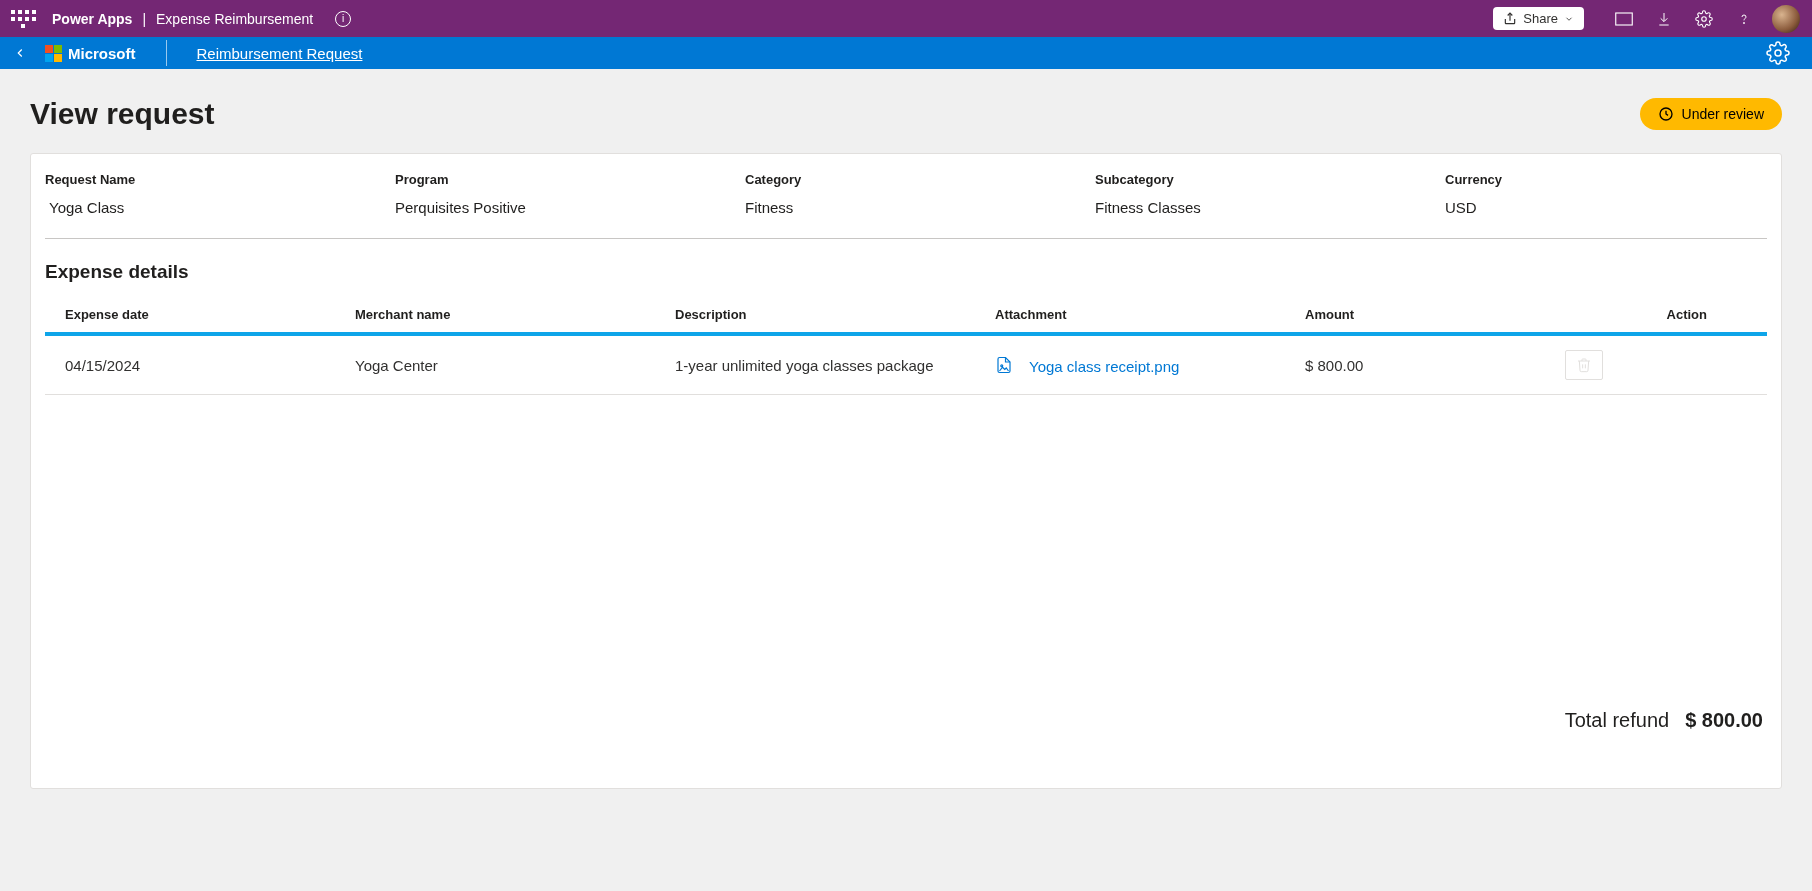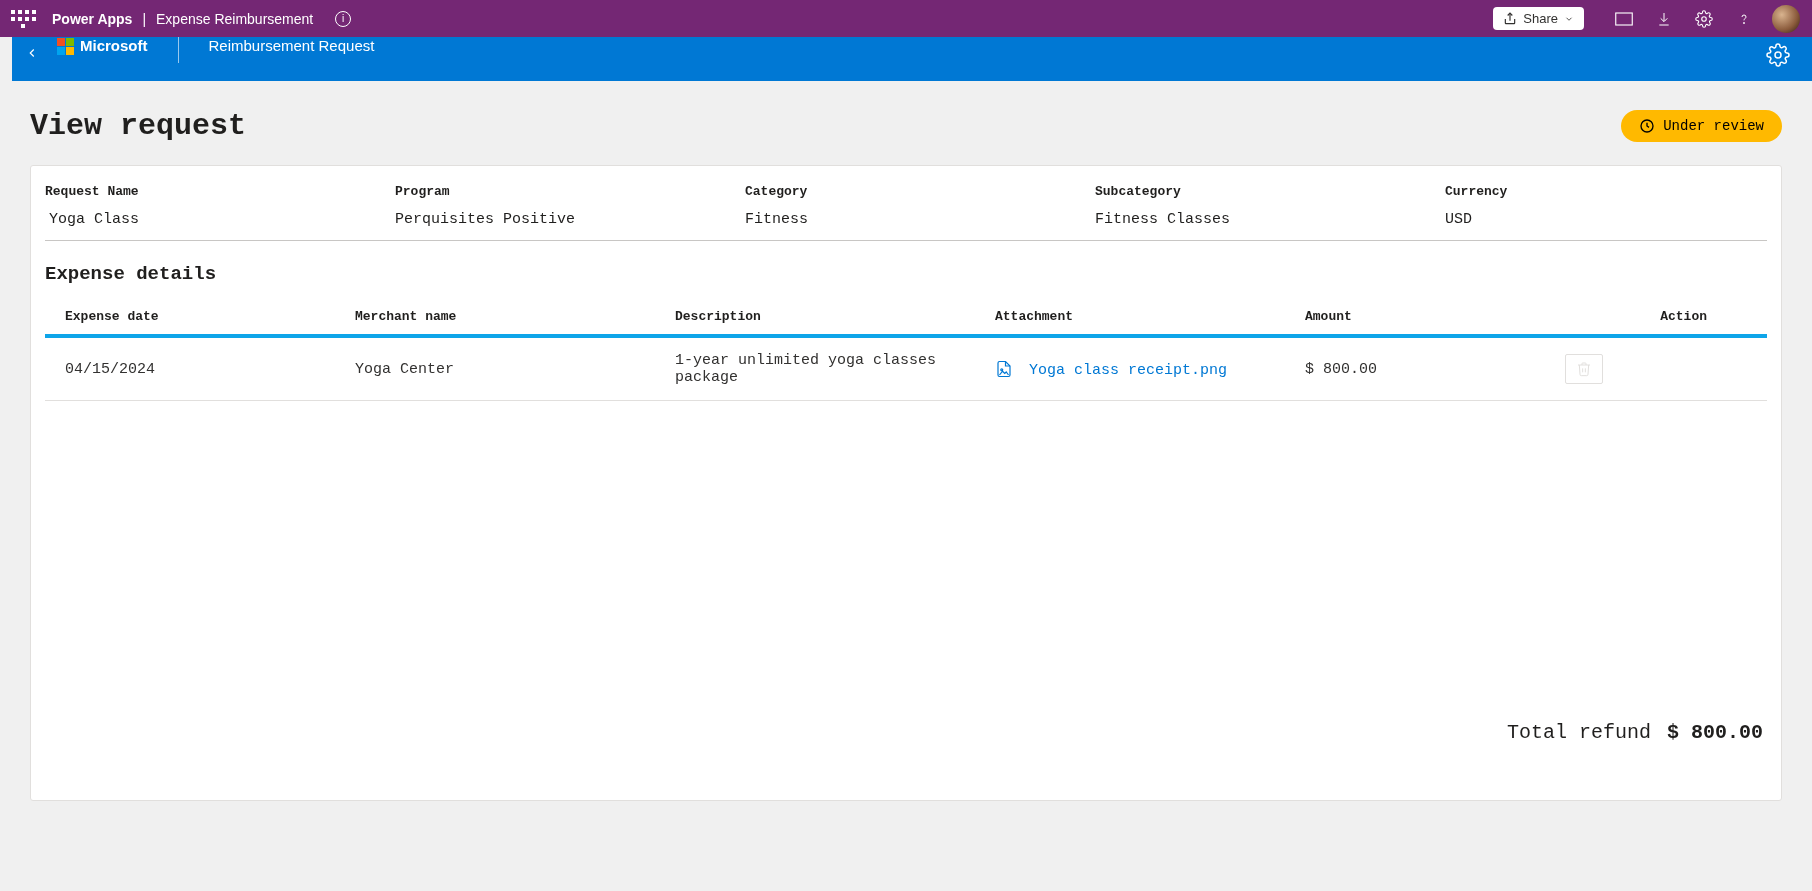--- a/index.html
+++ b/index.html
@@ -50,46 +50,45 @@
   }
   .topbar-icon svg { stroke:#fff; fill:none; }
   .avatar {
     width:28px; height:28px; border-radius:50%;
     background: radial-gradient(circle at 35% 35%, #d9b48f 0%, #8a5a3b 60%, #2b1a10 100%);
     margin-left:8px; margin-right:4px;
   }
 
   
   .appbar {
-    height: 44px;
+    height: 32px;
     background: #0078d4;
-    display:flex; align-items:flex-start; color:#fff;
+    display:flex; align-items:center; color:#fff;
     padding: 0 16px 0 4px;
-    margin-left: 12px;
   }
   .back-chevron {
     width:32px; height:32px; display:flex; align-items:center;
     justify-content:center; cursor:pointer;
   }
   .ms-logo {
     display:flex; flex-wrap:wrap; width:18px; height:18px; margin-left:8px;
   }
   .ms-logo span { width:8px; height:8px; margin:0.5px; }
   .ms-logo span:nth-child(1){background:#f25022;}
   .ms-logo span:nth-child(2){background:#7fba00;}
   .ms-logo span:nth-child(3){background:#00a4ef;}
   .ms-logo span:nth-child(4){background:#ffb900;}
   .ms-text { margin-left:6px; font-size:15px; font-weight:600; }
   .appbar-sep { margin: 0 30px; width:1px; height:26px; background:rgba(255,255,255,0.6); }
-  .appbar-title { font-size:15px; font-weight:400; }
+  .appbar-title { font-size:15px; font-weight:400;text-decoration:underline; }
   .appbar .spacer { flex:1; }
   .gear-icon { width:36px; height:36px; display:flex; align-items:center; justify-content:center; cursor:pointer; }
 
   
-  .content { padding: 28px 30px 0 30px; background:#f0f0f0; height: calc(100% - 81px); font-family: Liberation Mono, monospace; }
+  .content { padding: 28px 30px 0 30px; background:#f0f0f0; height: calc(100% - 81px); }
 
   .page-header { display:flex; align-items:center; justify-content:space-between; margin-bottom: 22px; }
   .page-title { font-size: 30px; font-weight:600; color:#201f1e; }
 
   .status-badge {
     background:#ffb900; color:#000; border-radius:20px;
     padding:8px 18px; display:flex; align-items:center; gap:8px;
     font-size:14px; font-weight:400;
   }
   .status-badge svg { stroke:#000; fill:none; }
@@ -102,21 +101,21 @@
   }
 
   .info-grid-1 {
     display:grid;
     grid-template-columns: 350px 350px 1fr;
     margin-bottom: 22px;
   }
   .info-grid-2 {
     display:grid;
     grid-template-columns: 350px 350px 350px 350px 1fr;
-    padding-bottom: 12px;
+    padding-bottom: 22px;
     border-bottom: 1px solid #c8c6c4;
     margin-bottom: 22px;
   }
   .field-label { font-size:13px; font-weight:600; color:#201f1e; margin-bottom:12px; }
   .field-value { font-size:15px; font-weight:400; color:#201f1e; }
 
   .section-title { font-size:19px; font-weight:700; color:#201f1e; margin-bottom: 14px; }
 
   .expense-table { width:100%; border-collapse:collapse; }
   .expense-table thead th {

